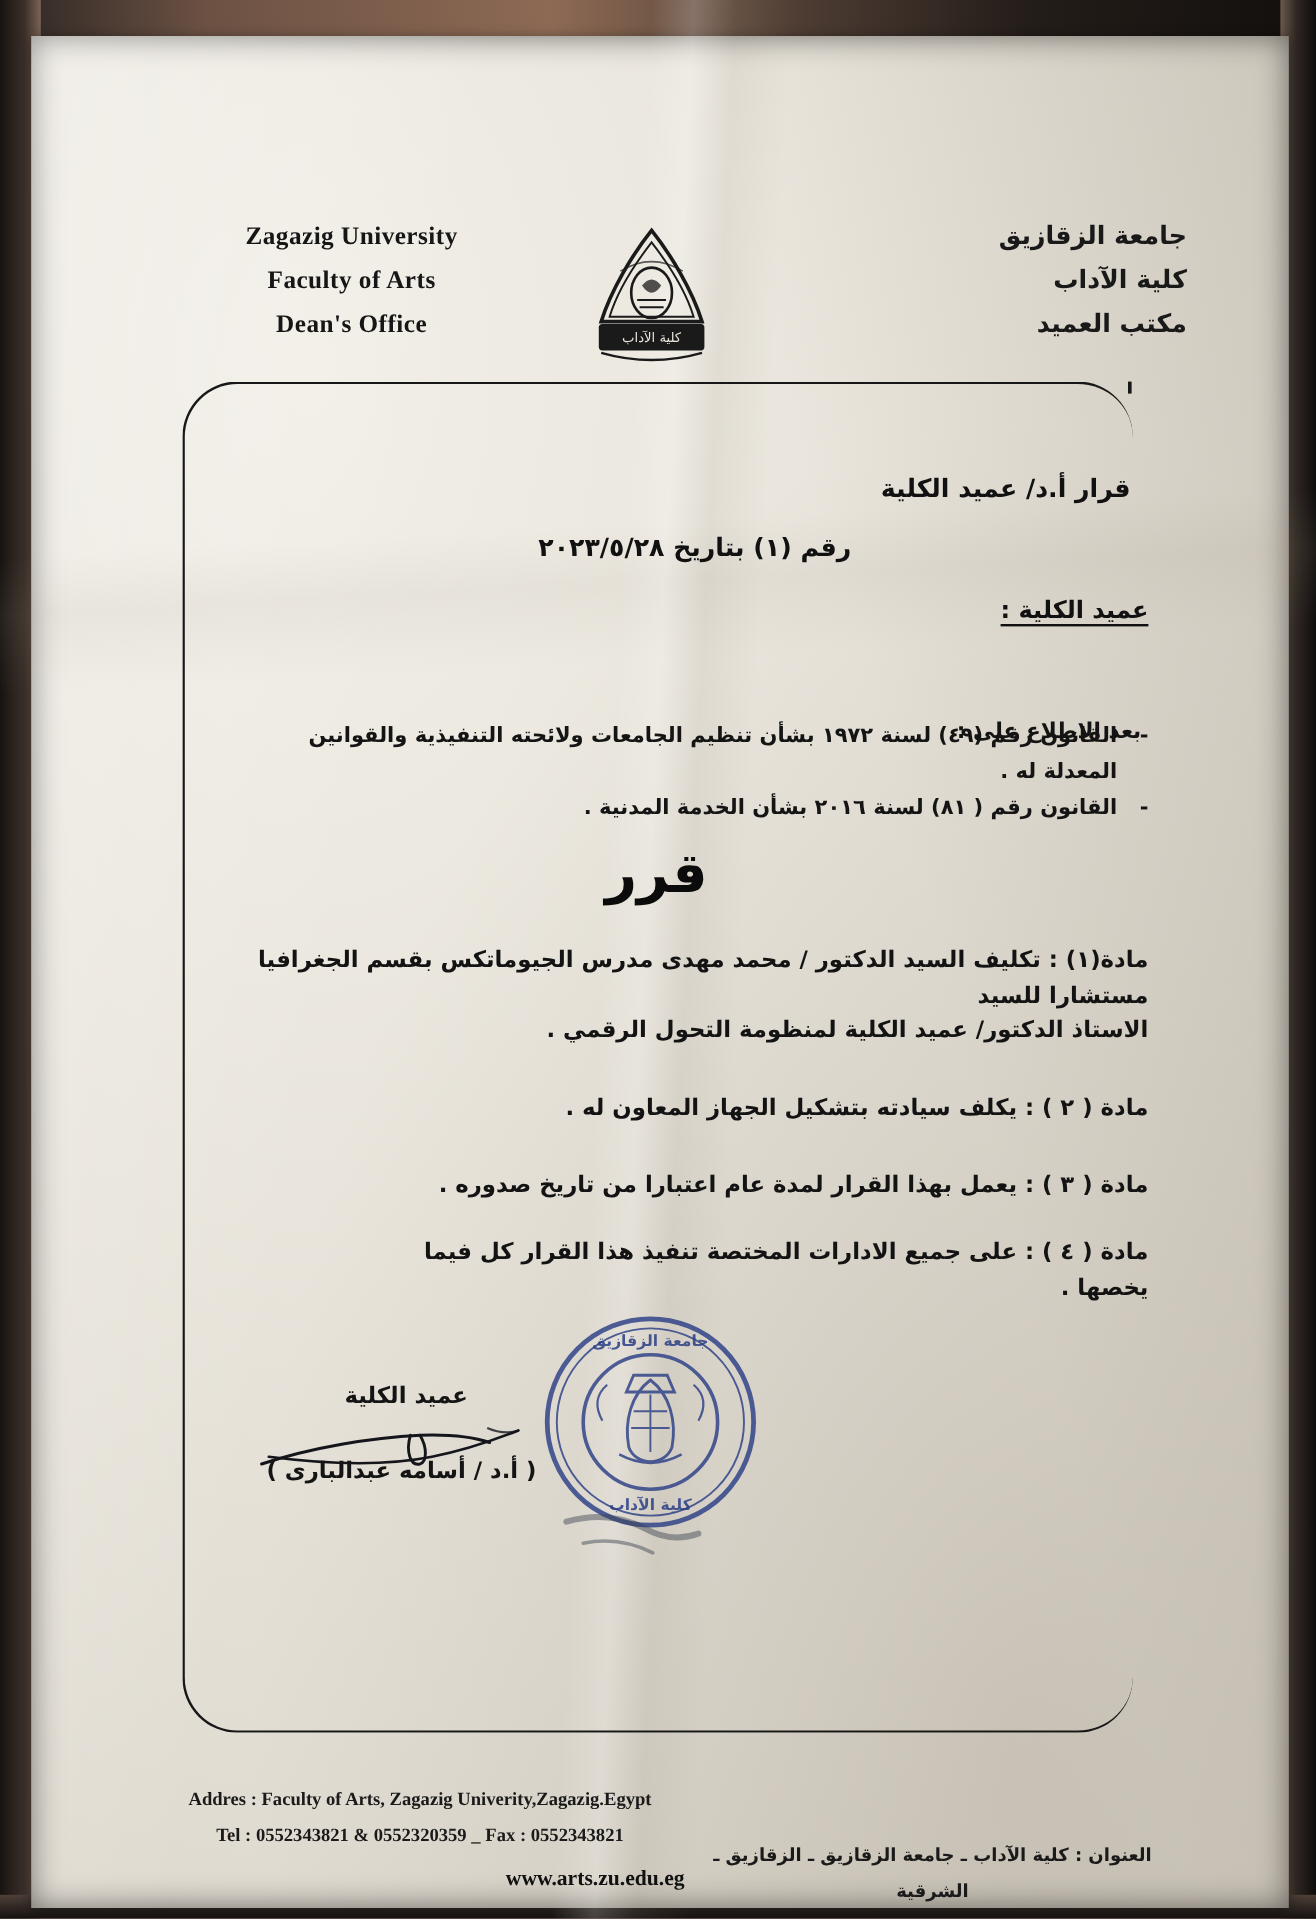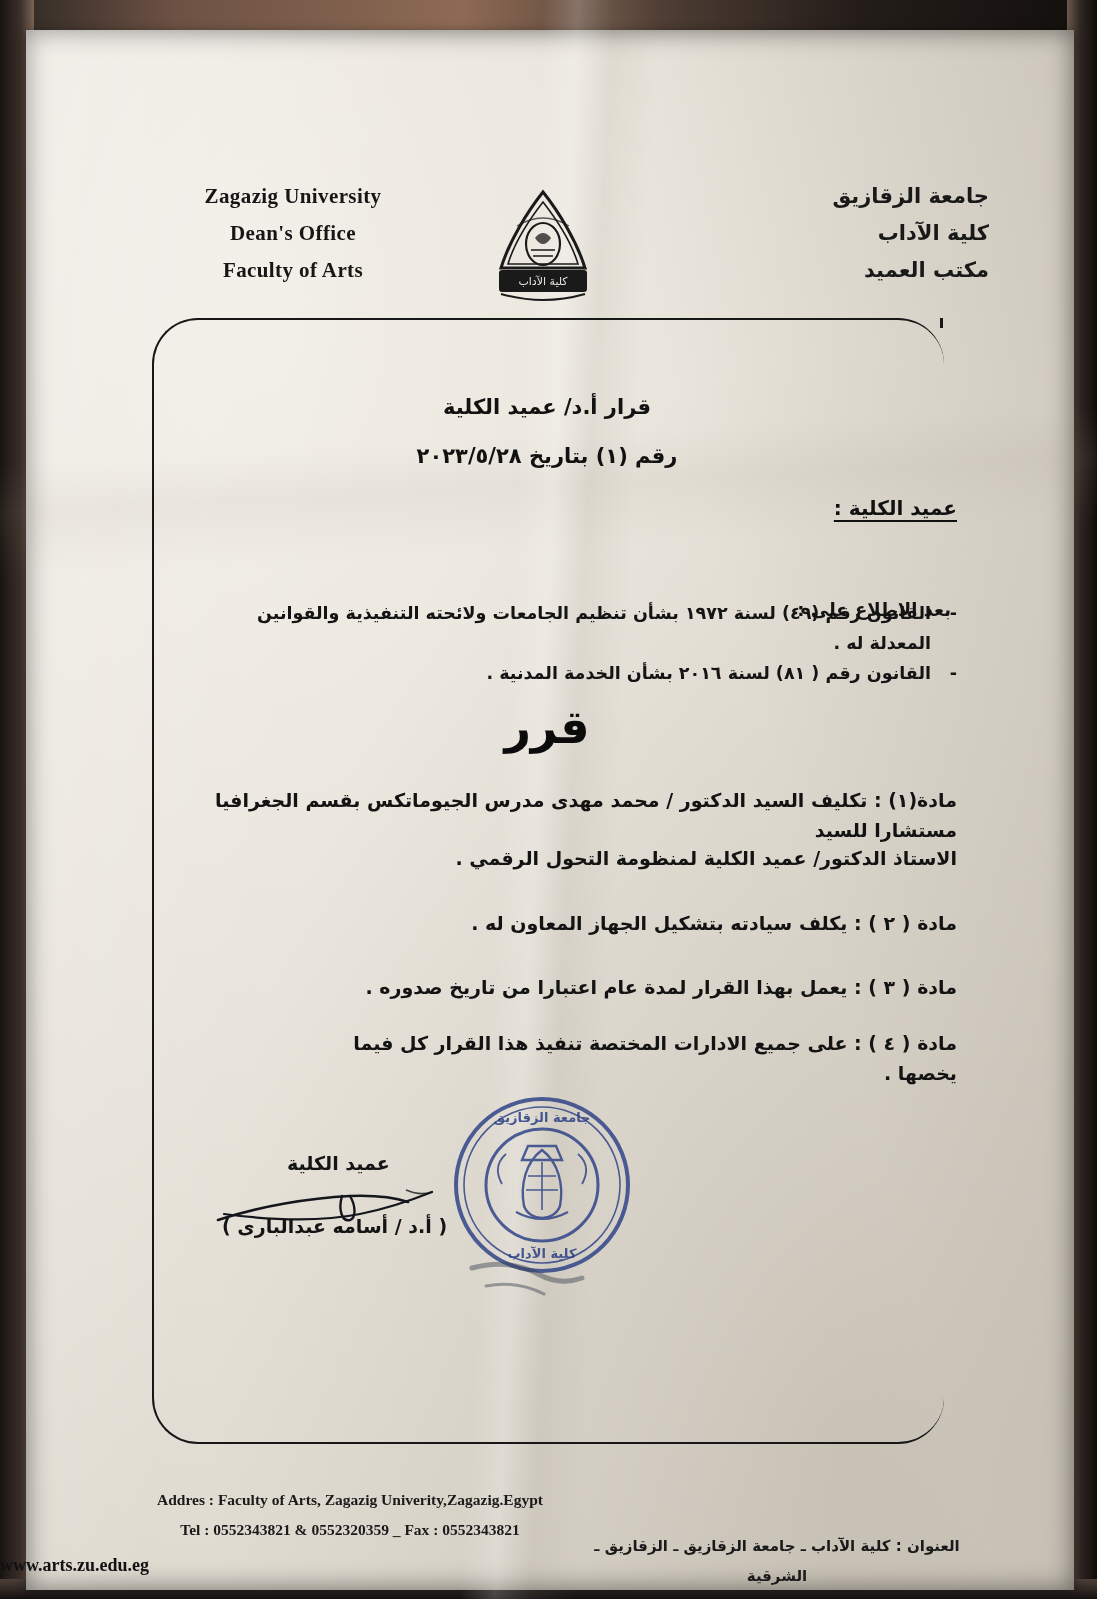--- a/index.html
+++ b/index.html
@@ -110,38 +110,39 @@
     width: 2.5px;
     height: 10px;
     background: #171717;
   }
   
   .doc-title {
     position: absolute;
     left: 152px;
     top: 395px;
     width: 790px;
-    text-align: center;
+    text-align: right;
     direction: rtl;
     font-family: "DejaVu Sans", sans-serif;
     font-weight: bold;
     font-size: 21px;
     color: #111;
   }
   .doc-date {
     position: absolute;
     left: 152px;
     top: 444px;
     width: 790px;
     text-align: center;
     direction: rtl;
     font-family: "DejaVu Sans", sans-serif;
     font-weight: bold;
     font-size: 21px;
     color: #111;
+    padding-left: 32px;
   }
   .dean-heading {
     position: absolute;
     right: 140px;
     top: 496px;
     direction: rtl;
     font-family: "DejaVu Sans", sans-serif;
     font-weight: bold;
     font-size: 20px;
     color: #111;
@@ -252,20 +253,21 @@
     font-size: 15px;
     color: #1a1a1a;
     line-height: 30px;
     margin-top: 44px;
   }
   .footer-web {
     position: absolute;
     left: 0;
     top: 1555px;
     width: 992px;
+    text-align: center;
     font-family: "Liberation Serif", serif;
     font-weight: bold;
     font-size: 18px;
     color: #111;
   }
   .paper-creases {
     position: absolute;
     inset: 0;
     background:
       linear-gradient(93deg, rgba(255,255,255,0) 46%, rgba(255,255,255,0.20) 49%, rgba(150,142,128,0.12) 52%, rgba(255,255,255,0) 56%),
@@ -281,22 +283,22 @@
   <div class="desk-top"></div>
   <div class="desk-left"></div>
   <div class="desk-right"></div>
   <div class="desk-bottom"></div>
 
   <div class="sheet"></div>
   <div class="paper-creases"></div>
 
   <div class="header-en">
     <div>Zagazig University</div>
+    <div>Faculty of Arts</div>
     <div>Dean's Office</div>
-    <div>Faculty of Arts</div>
   </div>
 
   <div class="header-ar">
     <div>جامعة الزقازيق</div>
     <div>كلية الآداب</div>
     <div>مكتب العميد</div>
   </div>
 
   <div class="logo">
     <svg width="112" height="120" viewBox="0 0 112 120">

